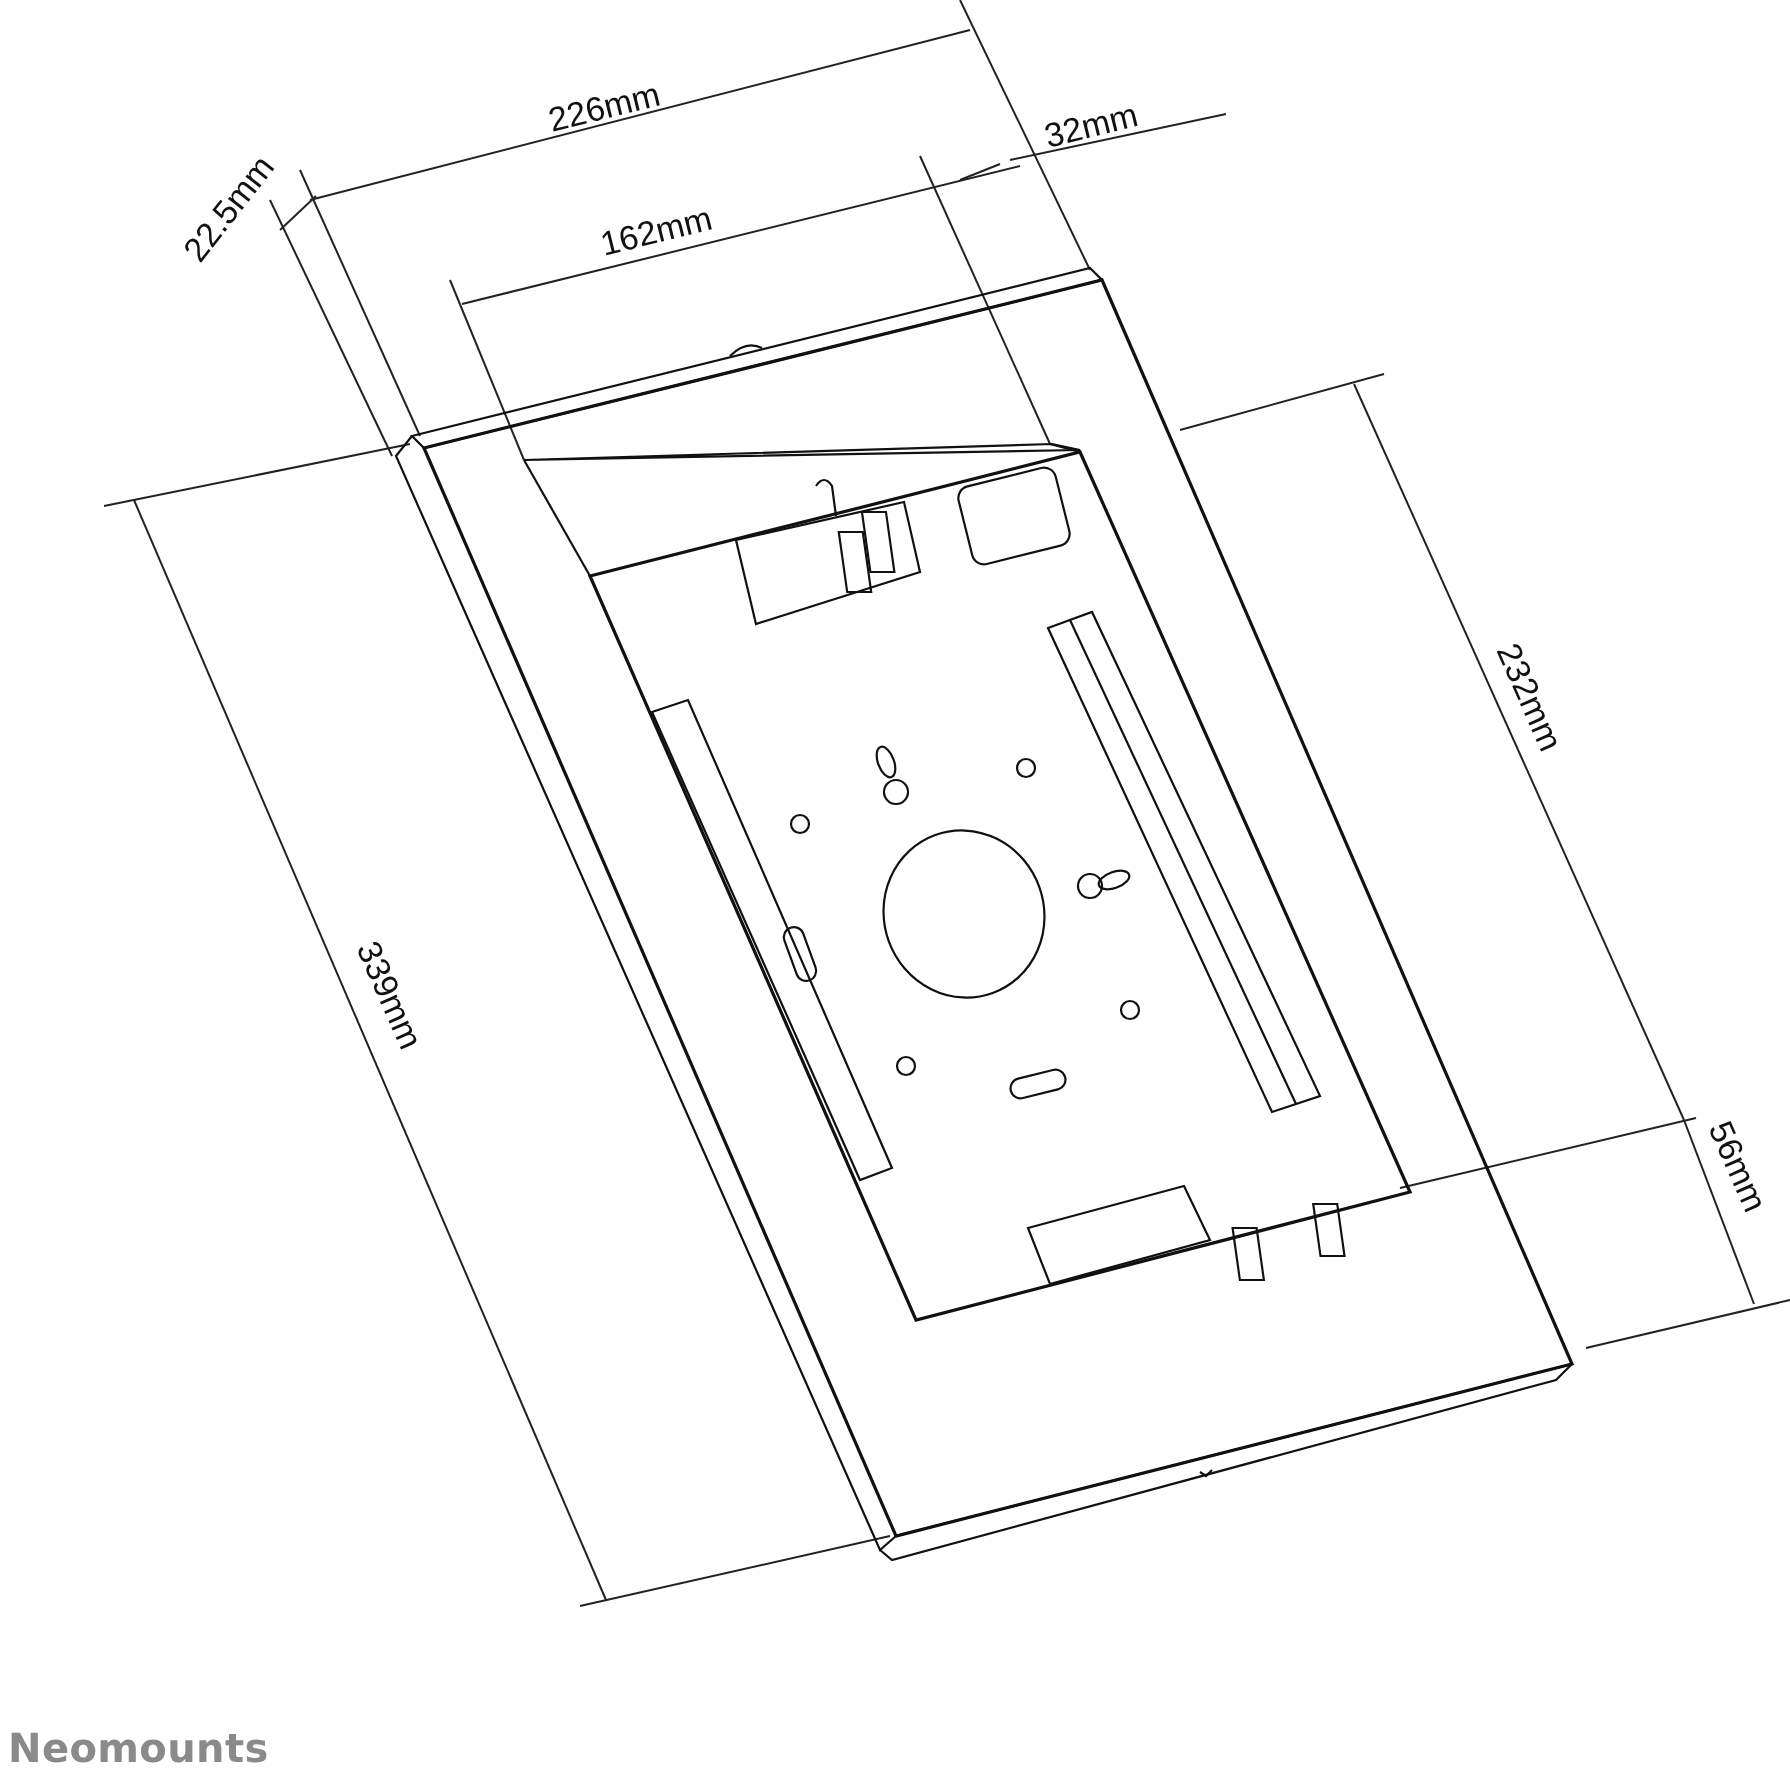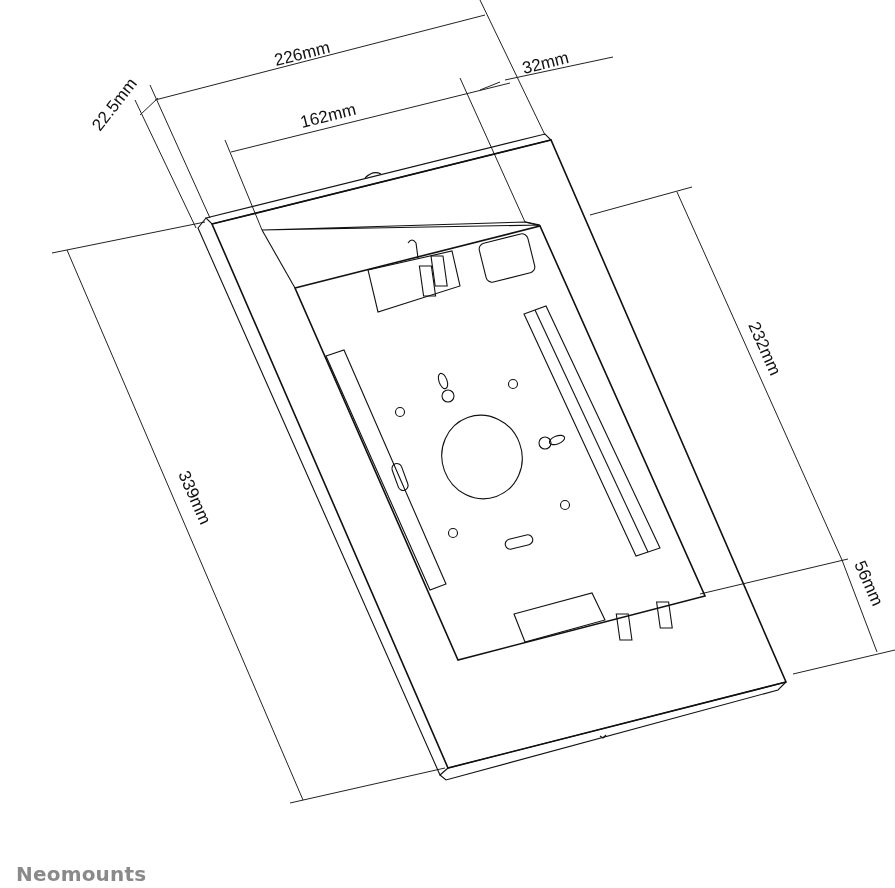--- a/index.html
+++ b/index.html
@@ -11,21 +11,21 @@
     overflow: hidden;
     font-family: "Liberation Sans", sans-serif;
   }
   svg { position: absolute; left: 0; top: 0; }
   .dim { stroke: #222; stroke-width: 1; fill: none; }
   .edge { stroke: #111; stroke-width: 1.6; fill: none; }
   .edge-thin { stroke: #111; stroke-width: 1.1; fill: none; }
   .dimlabel { font-family: "Liberation Sans", sans-serif; font-size: 17px; fill: #111; }
   #brand {
     position: absolute;
-    left: 16px;
+    left: 4px;
     top: 862px;
     font-family: "DejaVu Sans", sans-serif;
     font-size: 20px;
     font-weight: bold;
     color: #8a8a8a;
     letter-spacing: 0.2px;
   }
 </style>
 </head>
 <body>

